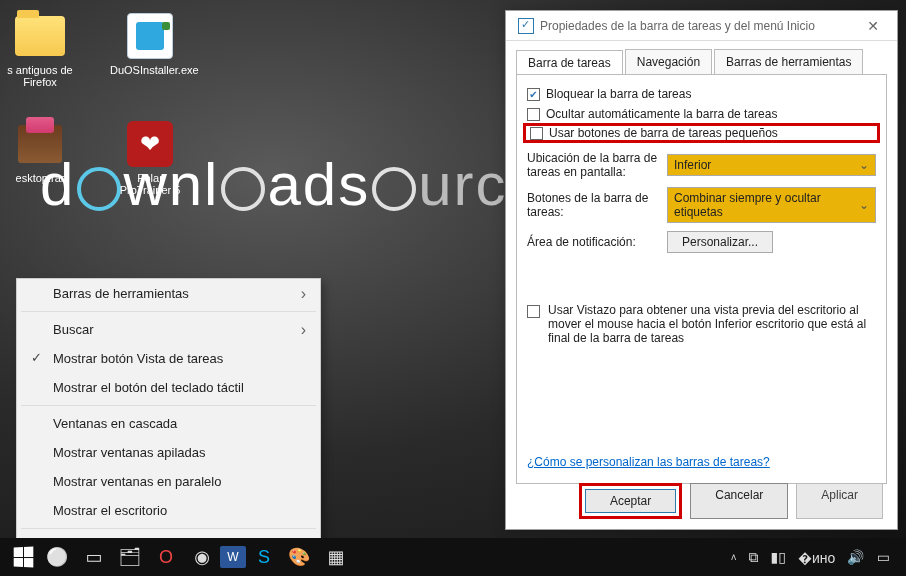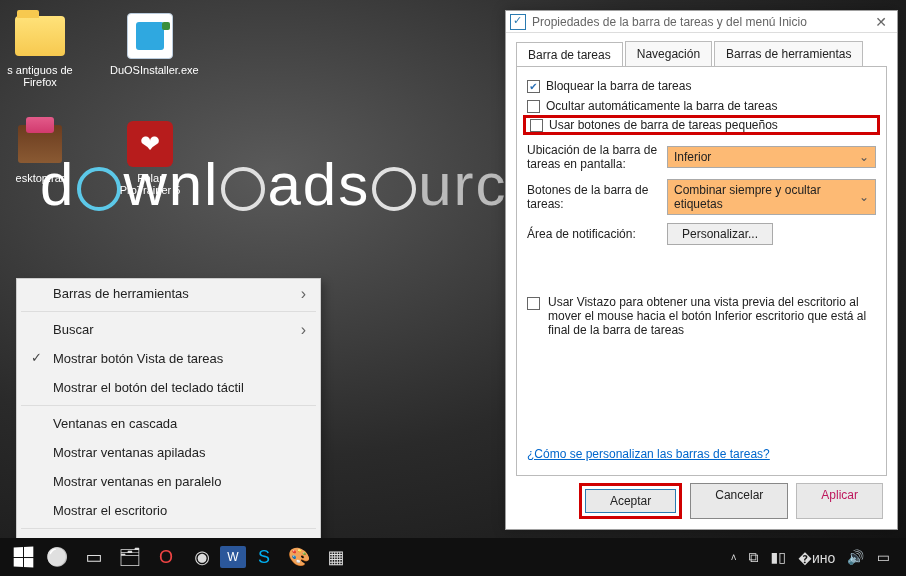--- a/index.html
+++ b/index.html
@@ -48,45 +48,45 @@
 .context-menu .sub::after { content: "›"; position: absolute; right: 14px; top: 6px; font-size: 16px; color: #666; }
 .context-menu .check::before { content: "✓"; position: absolute; left: 14px; top: 6px; color: #444; }
 
 
 .dialog {
   position: absolute; right: 8px; top: 10px; width: 393px; height: 520px;
   background: #fff; border: 1px solid #a0a0a0; box-shadow: 0 0 12px rgba(0,0,0,.25);
   font-size: 12px; color: #222;
 }
 .titlebar {
-  height: 22px; display: flex; align-items: center; padding: 0 4px;
+  height: 30px; display: flex; align-items: center; padding: 0 12px;
   background: #fff; border-bottom: 1px solid #ddd; color: #666;
 }
 .titlebar .sysicon { width: 16px; height: 16px; background:#fff; border:1px solid #2a7ab0; margin-right:6px; position:relative;}
 .titlebar .sysicon::after{content:"✓"; font-size:11px; color:#2a7ab0; position:absolute; left:2px; top:-1px;}
 .titlebar .title { flex:1; }
 .titlebar .close { font-size: 14px; color: #666; padding: 0 6px; }
 .tabs { display: flex; padding: 8px 10px 0; gap: 2px; }
 .tab { padding: 5px 11px; border: 1px solid #bbb; border-bottom: none; background: #f8f8f8; font-size: 12px; }
 .tab.active { background: #fff; position: relative; top: 1px; }
 .tabbody { border: 1px solid #bbb; margin: 0 10px; padding: 12px 10px; height: 410px; position: relative; }
 .chk { display: flex; align-items: center; gap: 6px; margin-bottom: 6px; }
 .chk .box { width: 13px; height: 13px; border: 1px solid #666; background: #fff; display:flex; align-items:center; justify-content:center; font-size:10px; color:#2a6fb5;}
 .hlbox { border: 3px solid #d00000; padding: 0 4px; margin: -4px -4px 6px; }
 .formrow { display: flex; align-items: center; margin: 8px 0; gap: 0; }
 .formrow .lbl { width: 140px; }
-.select { flex:1; border: 1px solid #aaa; background:#fdba74; padding: 3px 6px; display:flex; justify-content:space-between; align-items:center; font-size:12px;}
+.select { flex:1; border: 1px solid #aaa; background:#eab308; padding: 3px 6px; display:flex; justify-content:space-between; align-items:center; font-size:12px;}
 .select::after { content:"⌄"; font-size:12px; color:#555;}
 .btnmini { border:1px solid #aaa; background:#efefef; padding:3px 14px; font-size:12px;}
 .aero { display:flex; gap:8px; margin-top:50px;}
 .aero .text { font-size:12px; }
 .link { color: #0066cc; text-decoration: underline; position:absolute; bottom:14px; left:10px; font-size:12px;}
 .buttons { position:absolute; right: 14px; bottom: 10px; display:flex; gap:8px; }
 .buttons .b { padding: 4px 24px; border:1px solid #888; background:#e9e9e9; font-size:12px;}
-.buttons .b.disabled { color:#be185d; border-color:#bbb;}
+.buttons .b.disabled { color:#404040; border-color:#bbb;}
 .buttons .hlwrap { border:3px solid #d00000; padding:3px;}
 .buttons .b.primary { border:1px solid #2a7ab0; }
 
 
 .taskbar {
   position:absolute; left:0; right:0; bottom:0; height: 38px;
   background:#101010; display:flex; align-items:center; padding:0 6px;
 }
 .taskbar .start { width:34px; height:30px; display:flex; align-items:center; justify-content:center;}
 .winlogo { width:20px; height:20px; display:grid; grid-template-columns:1fr 1fr; grid-template-rows:1fr 1fr; gap:1px; transform: perspective(40px) rotateY(-12deg);}

